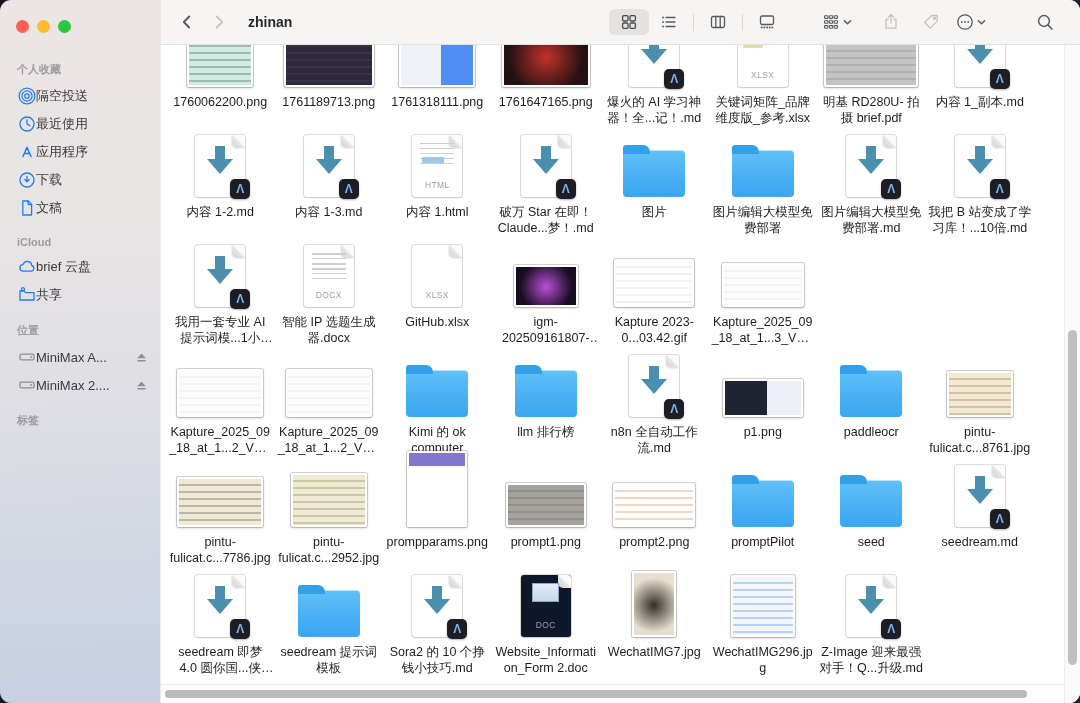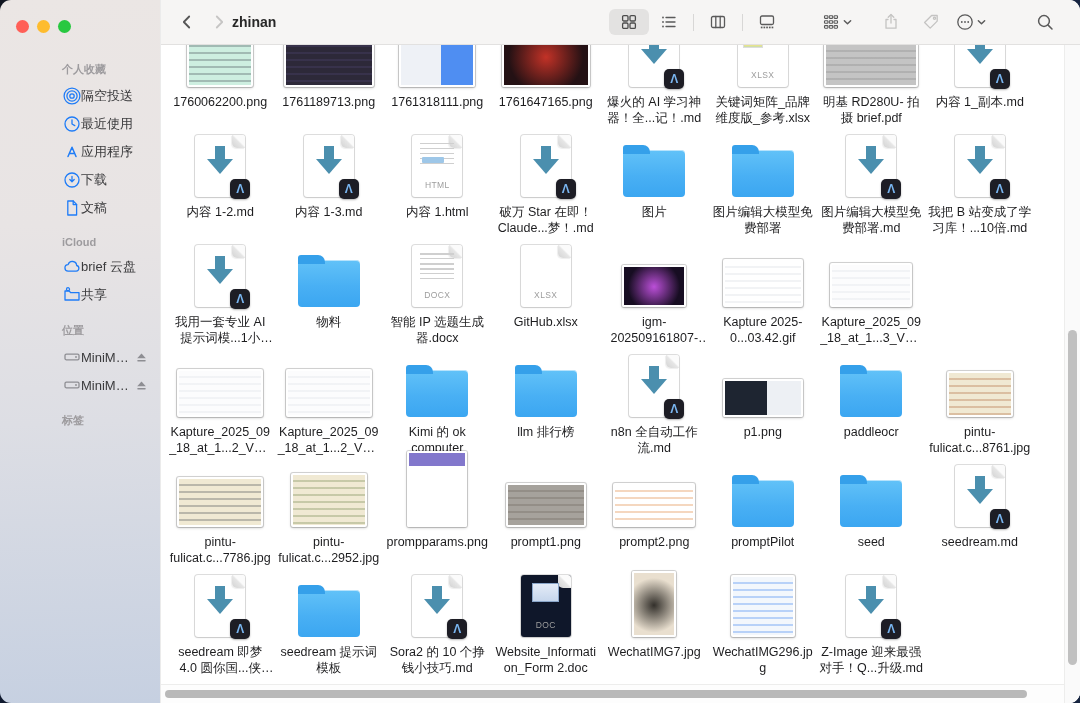--- a/index.html
+++ b/index.html
@@ -5,36 +5,36 @@
   html,body{margin:0;padding:0;width:1080px;height:703px;overflow:hidden;
     font-family:"Liberation Sans","DejaVu Sans",sans-serif;
     background:linear-gradient(135deg,#121722 0%,#16233f 45%,#1d2f52 100%);}
   .window{position:absolute;inset:0;border-radius:11px;overflow:hidden;display:flex;
     box-shadow:0 20px 50px rgba(0,0,0,.5);}
   
   .sidebar{width:160px;flex:none;box-sizing:border-box;position:relative;
     background:linear-gradient(178deg,#ebe6e4 0%,#e8e4e4 32%,#dddee4 60%,#c6d0e1 100%);}
   .traffic{position:absolute;top:20px;left:16px;display:flex;gap:8px;}
   .light{width:13px;height:13px;border-radius:50%;}
-  .sb-sections{padding-top:48px;margin-left:45px;}
+  .sb-sections{padding-top:48px;}
   .sb-header{font-size:11px;font-weight:700;color:#9d9b9e;padding-left:17px;margin:14px 0 5px;}
   .sb-item{display:flex;align-items:center;height:28px;padding-left:17px;
     font-size:13px;color:#3b3b3d;cursor:default;}
   .sb-item .ic{width:19px;height:19px;flex:none;color:#1f7cf7;display:flex;align-items:center;justify-content:center;}
   .sb-item .ic.gray{color:#8e8e93;}
   .sb-label{white-space:nowrap;overflow:hidden;text-overflow:ellipsis;max-width:86px;}
   .eject{margin-left:auto;margin-right:12px;color:#8e8e93;display:flex;}
   
   .main{flex:1;min-width:0;display:flex;flex-direction:column;background:#fff;
     border-left:1px solid rgba(0,0,0,.08);}
   .toolbar{height:45px;flex:none;background:#f6f5f4;border-bottom:1px solid #e2e1e0;
     display:flex;align-items:center;padding:0 15px 0 13px;box-sizing:border-box;}
   .nav-btn{width:26px;height:26px;display:flex;align-items:center;justify-content:center;color:#565656;}
   .nav-btn.fwd{color:#c6c5c4;margin-left:6px;}
-  .tb-title{font-size:14px;font-weight:700;color:#272727;}
+  .tb-title{font-size:14px;font-weight:700;color:#272727;margin-left:16px;}
   .tb-right{margin-left:auto;display:flex;align-items:center;}
   .tb-btn{height:26px;min-width:32px;padding:0 4px;border-radius:6px;display:flex;align-items:center;
     justify-content:center;color:#5a5a5a;gap:3px;}
   .tb-btn.selected{background:#e3e2e1;color:#4c4c4c;}
   .tb-btn.disabled{color:#c4c3c2;}
   .tb-sep{width:1px;height:17px;background:#d8d7d6;margin:0 4px;}
   .sp-lg{width:30px;}.sp-md{width:14px;}.sp-xl{width:34px;}
   
   .content{flex:1;position:relative;overflow:hidden;background:#fff;}
   .grid{position:absolute;left:5px;top:-21px;width:868px;}
@@ -431,26 +431,20 @@
               <div class="iconzone">
                 <div class="page t-md">
                   <div class="dl"></div>
                   <div class="badge">Λ</div>
                 </div>
               </div>
               <div class="fname">我用一套专业 AI 提示词模...1小时.md</div>
             </div>
             <div class="cell">
               <div class="iconzone">
-                <div class="folder"></div>
-              </div>
-              <div class="fname">物料</div>
-            </div>
-            <div class="cell">
-              <div class="iconzone">
                 <div class="page t-docx">
                   <div class="plines dense"></div>
                   <div class="ext">DOCX</div>
                 </div>
               </div>
               <div class="fname">智能 IP 选题生成器.docx</div>
             </div>
             <div class="cell">
               <div class="iconzone">
                 <div class="page t-xlsx">
@@ -462,21 +456,21 @@
             <div class="cell">
               <div class="iconzone">
                 <div class="thumb" style="width: 60px; height: 38px; background: radial-gradient(circle at 50% 52%, rgb(187, 79, 216) 0%, rgb(23, 13, 34) 72%);"></div>
               </div>
               <div class="fname">igm-202509161807-[8Cb..._O].jpg</div>
             </div>
             <div class="cell">
               <div class="iconzone">
                 <div class="thumb" style="width: 76px; height: 44px; background: repeating-linear-gradient(transparent 0px, transparent 5px, rgba(215, 219, 225, 0.333) 5px, rgba(215, 219, 225, 0.333) 7px), rgb(255, 255, 255);"></div>
               </div>
-              <div class="fname">Kapture 2025-0...03.42.gif</div>
+              <div class="fname">Kapture 2023-0...03.42.gif</div>
             </div>
             <div class="cell">
               <div class="iconzone">
                 <div class="thumb" style="width: 78px; height: 40px; background: repeating-linear-gradient(transparent 0px, transparent 5px, rgba(221, 225, 231, 0.333) 5px, rgba(221, 225, 231, 0.333) 7px), rgb(252, 252, 253);"></div>
               </div>
               <div class="fname">Kapture_2025_09_18_at_1...3_V1.gif</div>
             </div>
           </div>
           <div class="grid-row">
             <div class="cell">

